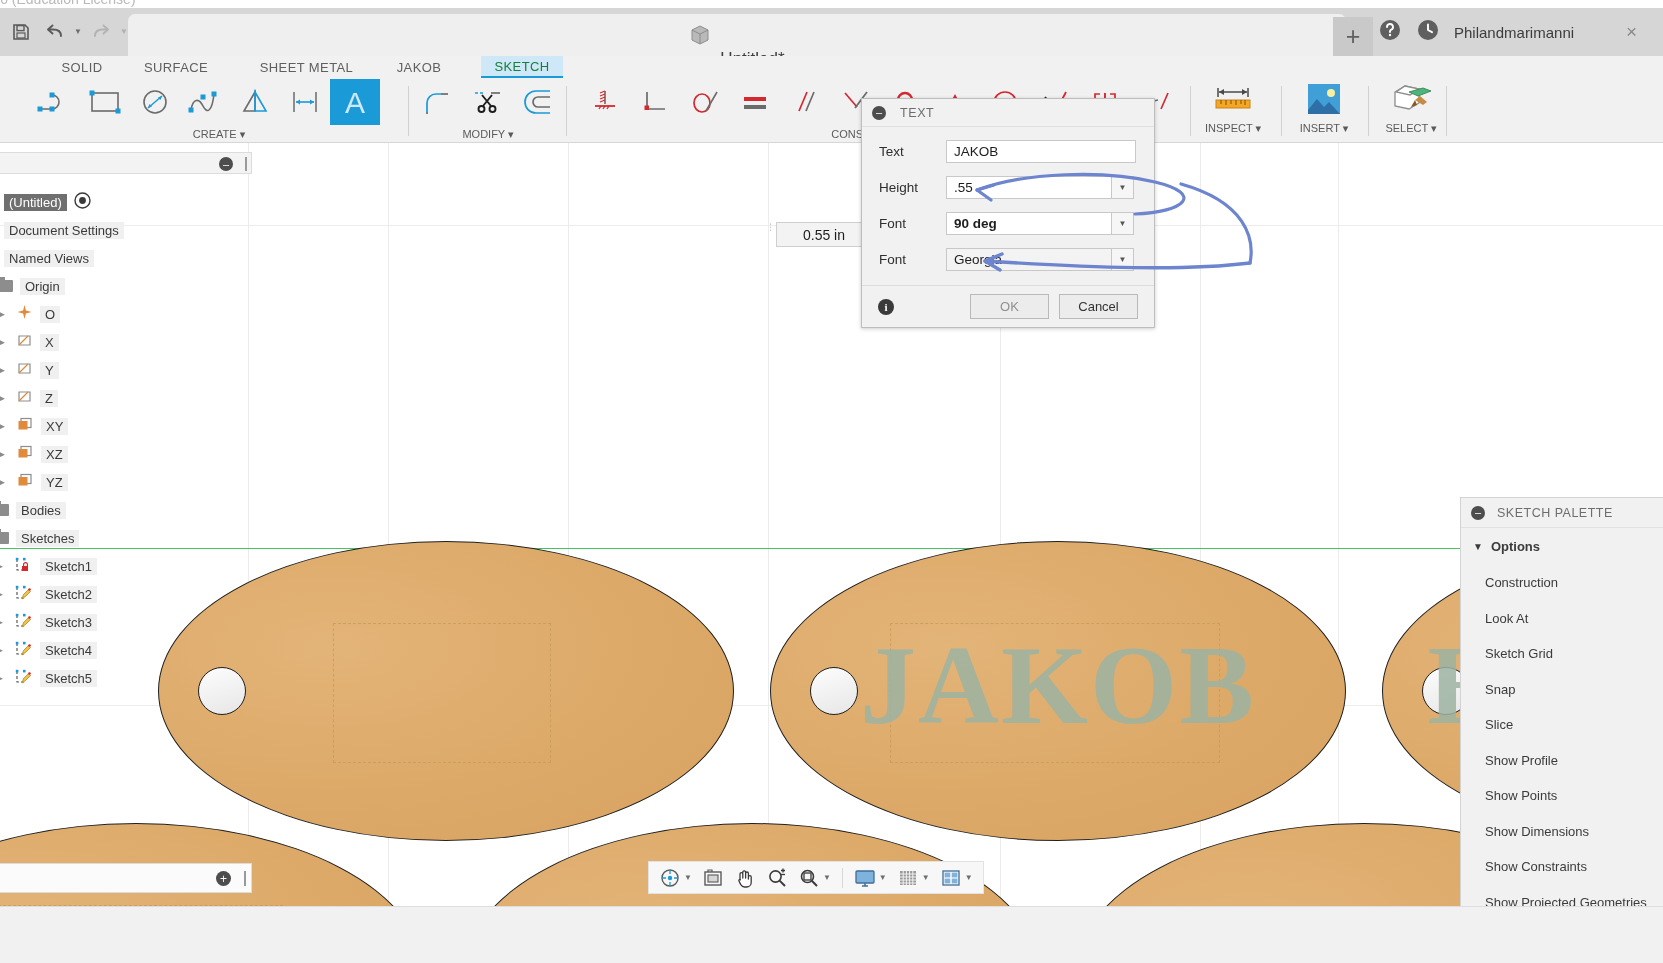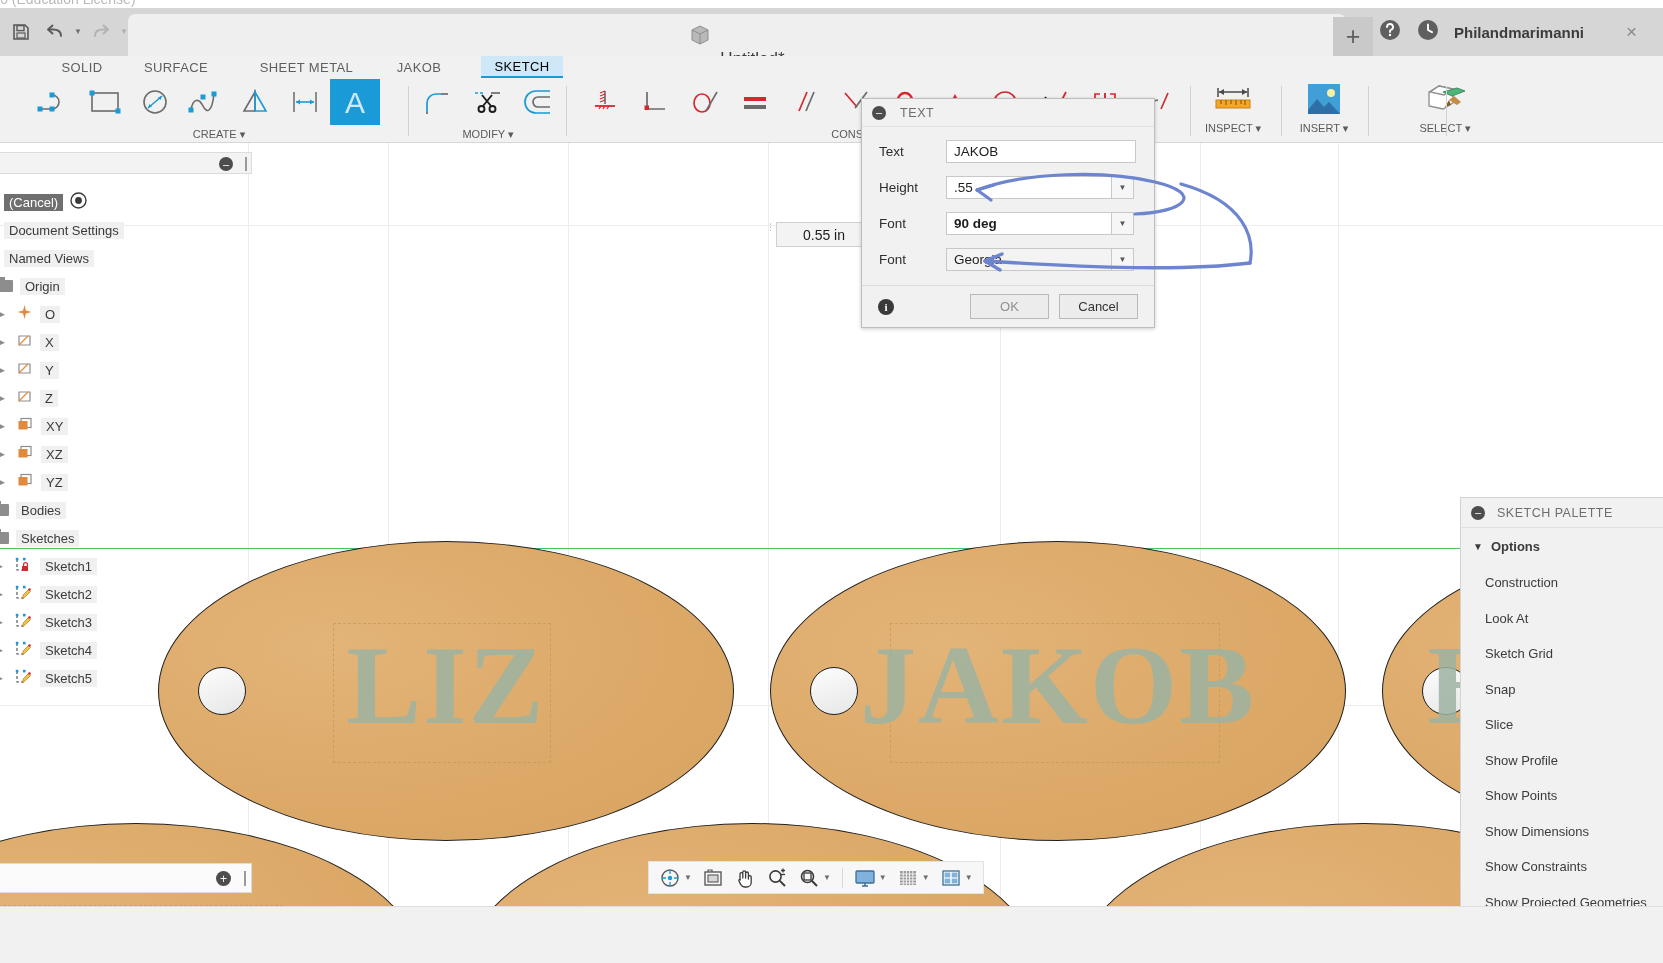--- a/index.html
+++ b/index.html
@@ -47,35 +47,35 @@
     position: absolute; right: 26px; top: 14px; font-size: 19px;
     color: #8a8a8a; line-height: 1;
   }
   .tb-newtab {
     position: absolute; left: 1333px; top: 9px; width: 40px; height: 39px;
     background: #c9c9c9; display: flex; align-items: center; justify-content: center;
     font-size: 25px; color: #5f5f5f; line-height: 1;
   }
   .tb-right {
     position: absolute; left: 1378px; top: 0; height: 48px;
-    display: flex; align-items: center; gap: 14px; font-weight: bold;
+    display: flex; align-items: center; gap: 14px;
   }
   .tb-user { font-size: 15px; color: #3c3c3c; white-space: nowrap; }
 
   
   .tabrow {
     position: absolute; left: 0; top: 56px; width: 1663px; height: 22px;
     background: #f1f1f1;
   }
   .rb-tab {
     position: absolute; top: 0; height: 22px; display: flex; align-items: center;
     justify-content: center; font-size: 13px; color: #5f5f5f; letter-spacing: .4px;
   }
   .rb-tab.active {
-    background: #cfe8f7; color: #000000; border-bottom: 2px solid #1a9ad6;
+    background: #cfe8f7; color: #15803d; border-bottom: 2px solid #1a9ad6;
   }
 
   
   .ribbon {
     position: absolute; left: 0; top: 78px; width: 1663px; height: 65px;
     background: #f1f1f1; border-bottom: 1px solid #d7d7d7;
   }
   .rgroup { position: absolute; top: 0; height: 65px; }
   .rgroup-items {
     position: absolute; left: 0; top: 0; height: 48px;
@@ -556,21 +556,21 @@
         <svg width="42" height="40" viewBox="0 0 42 40">
             <rect x="5" y="4" width="32" height="30" fill="#3f9fd6"></rect>
             <circle cx="28" cy="13" r="4" fill="#f7f0a0"></circle>
             <path d="M5 30l9-11 7 8 5-5 11 12H5z" fill="#2f6fa8"></path>
           </svg>
       </div>
       <div class="bt-lab">INSERT ▾</div>
     </div>
     <div class="sep" style="left:1368px"></div>
 
-    <div class="big-tool" style="position:absolute;left:1409px">
+    <div class="big-tool" style="position:absolute;left:1375px">
       <div class="bt-ico">
         <svg width="48" height="40" viewBox="0 0 48 40">
             <path d="M8 26V12l10-6 14 3v14l-10 6z" fill="#fff" stroke="#8d8d8d" stroke-width="1.3"></path>
             <path d="M18 6 32 9l-9 6-14-3z" fill="#fff" stroke="#8d8d8d" stroke-width="1.3"></path>
             <path d="M22 12l14-4 8 3-13 5z" fill="#4fb37a" stroke="#3b8f5f" stroke-width="1"></path>
             <path d="M28 20l8 5 4-3-7-6z" fill="#c68c45"></path>
             <path d="M28 20l-4 7 6-2z" fill="#8a5a24"></path>
           </svg>
       </div>
       <div class="bt-lab">SELECT ▾</div>
@@ -588,21 +588,20 @@
     <div class="grid-v" style="left:1200px"></div>
     <div class="grid-v" style="left:1338px"></div>
     <div class="grid-h" style="top:82px"></div>
     <div class="grid-h" style="top:562px"></div>
     <div class="xaxis" style="top:405px"></div>
 
     <div class="tag" style="left:158px;top:398px;width:576px;height:300px">
       <div class="body"></div>
       <div class="hole" style="left:40px;top:126px;width:48px;height:48px"></div>
       <div class="tbox" style="left:175px;top:82px;width:218px;height:140px"></div>
-      <div class="nm" style="top:88px;font-size:112px">LIZ</div>
     </div>
     <div class="tag" style="left:770px;top:398px;width:576px;height:300px">
       <div class="body"></div>
       <div class="hole" style="left:40px;top:126px;width:48px;height:48px"></div>
       <div class="tbox" style="left:120px;top:82px;width:330px;height:140px"></div>
       <div class="nm" style="top:88px;font-size:112px">JAKOB</div>
     </div>
     <div class="tag" style="left:1382px;top:398px;width:576px;height:300px">
       <div class="body"></div>
       <div class="hole" style="left:40px;top:126px;width:48px;height:48px"></div>
@@ -630,21 +629,21 @@
   </div>
 
   <div class="browser">
     <div class="br-head">
       <div class="br-minus">–</div>
       <div class="br-resize"></div>
     </div>
     <div class="br-rows">
 
       <div class="br-row unsaved" style="padding-left:126px">
-        <span class="lbl">(Cancel)</span>
+        <span class="lbl">(Untitled)</span>
         <span>
           <svg width="17" height="17" viewBox="0 0 17 17">
               <circle cx="8.5" cy="8.5" r="7.5" fill="none" stroke="#3a3a3a" stroke-width="1.4"></circle>
               <circle cx="8.5" cy="8.5" r="3.4" fill="#3a3a3a"></circle>
             </svg>
         </span>
       </div>
 
       <div class="br-row" style="padding-left:126px">
         <span class="lbl">Document Settings</span>

